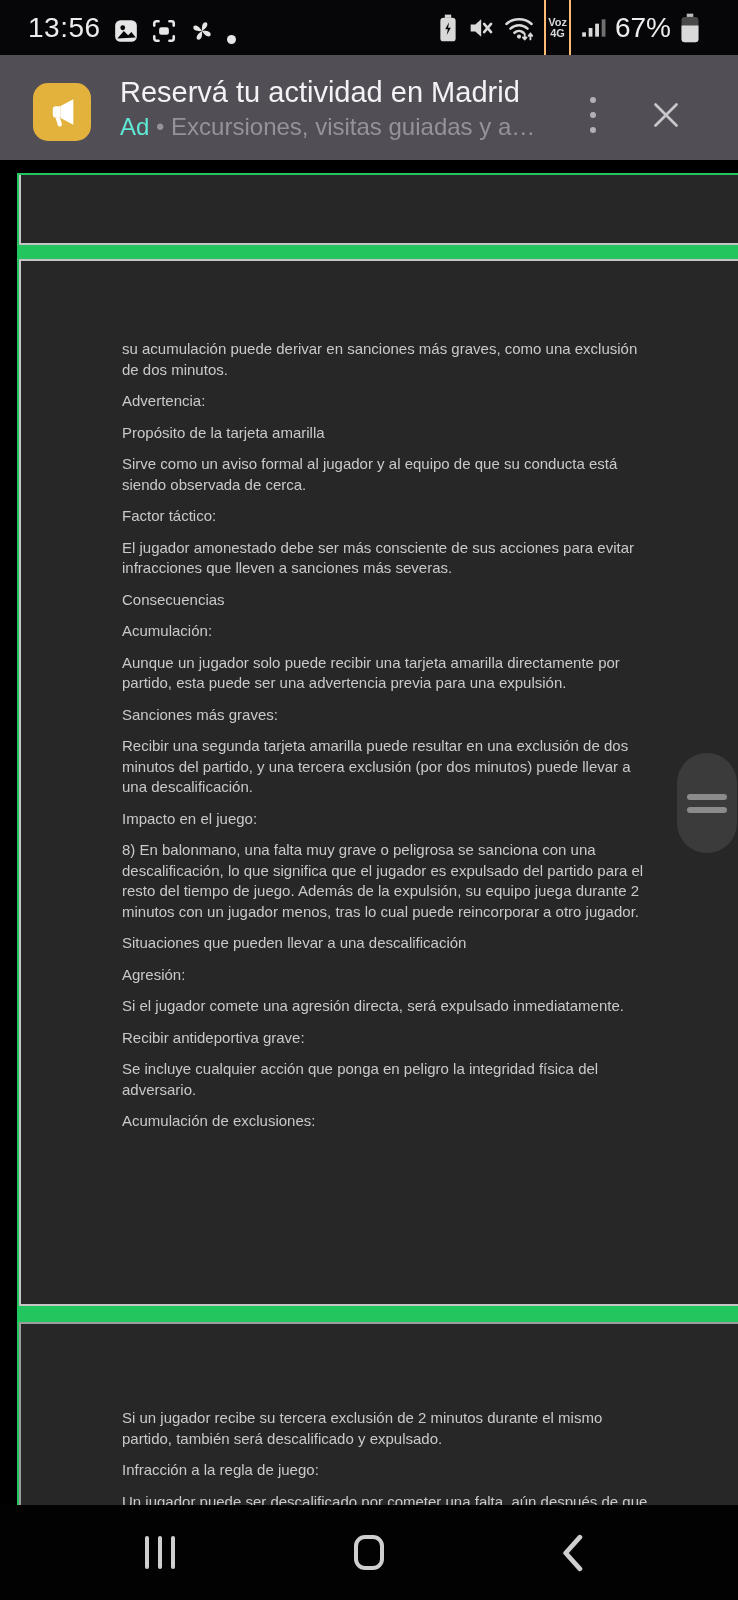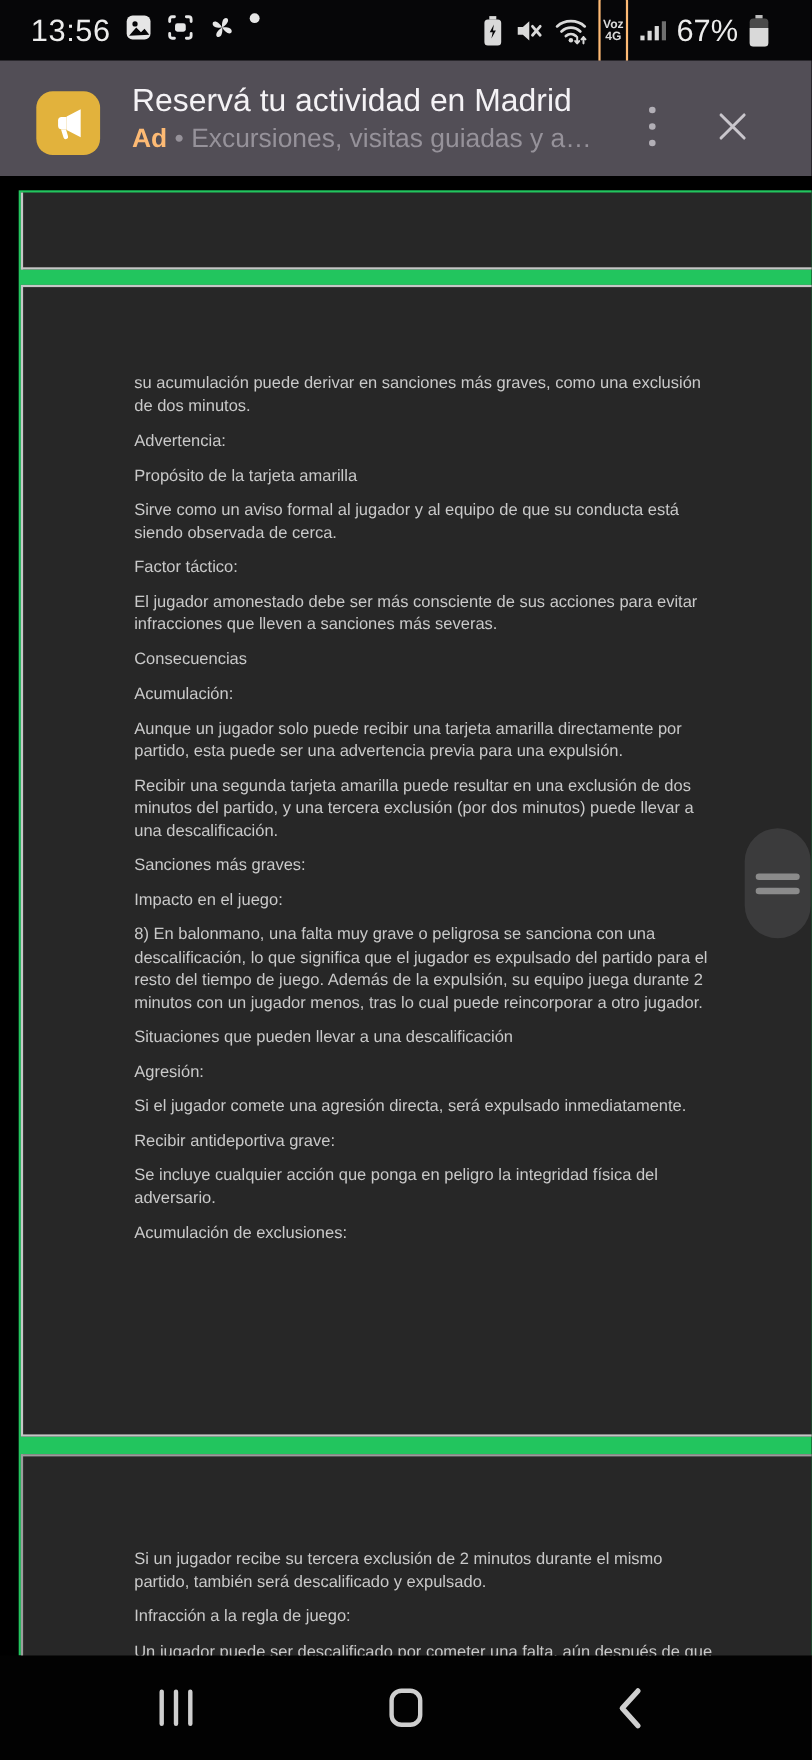--- a/index.html
+++ b/index.html
@@ -9,21 +9,21 @@
     position:relative; width:738px; height:1600px;
     background:#000; overflow:hidden;
   }
 
   
   .status-bar {
     position:absolute; top:0; left:0; width:738px; height:55px;
     background:#060608; display:flex; align-items:center;
     color:#ececec;
   }
-  .sb-left { display:flex; align-items:flex-start; gap:12px; padding-left:28px; }
+  .sb-left { display:flex; align-items:flex-end; gap:12px; padding-left:28px; }
   .sb-time { font-size:28px; font-weight:400; letter-spacing:0.5px; }
   .sb-right { margin-left:auto; display:flex; align-items:center; gap:9px; padding-right:38px; }
   .sb-pct { font-size:28px; font-weight:400; }
   .sb-ic { display:inline-flex; align-items:center; justify-content:center; }
   .voz-badge {
     border:2px solid #fdba74; border-radius:4px; color:#d9d9d9;
     font-size:11px; font-weight:bold; line-height:11px; padding:18px 2px;
     text-align:center;
   }
   .notif-dot { width:9px; height:9px; border-radius:50%; background:#e6e6e6; }
@@ -39,21 +39,21 @@
     display:flex; align-items:center; justify-content:center;
   }
   .ad-texts { position:absolute; left:120px; top:18px; width:470px; }
   .ad-title {
     color:#f4f2f5; font-size:29px; line-height:38px; font-weight:400;
     white-space:nowrap; overflow:hidden;
   }
   .ad-sub {
     color:#96929a; font-size:24px; line-height:32px; white-space:nowrap; overflow:hidden;
   }
-  .ad-sub .ad-label { color:#fdba74; font-weight:bold; }
+  .ad-sub .ad-label { color:#5eead4; font-weight:normal; }
   .ad-menu {
     position:absolute; left:578px; top:34px; width:30px; height:52px;
     display:flex; flex-direction:column; align-items:center; justify-content:center; gap:9px;
     cursor:pointer;
   }
   .ad-menu i { width:6px; height:6px; border-radius:50%; background:#b2afb6; }
   .ad-close {
     position:absolute; left:644px; top:40px; width:44px; height:40px;
     display:flex; align-items:center; justify-content:center; cursor:pointer;
   }
@@ -208,22 +208,22 @@
 
       <p>su acumulación puede derivar en sanciones más graves, como una exclusión de dos minutos.</p>
           <p>Advertencia:</p>
           <p>Propósito de la tarjeta amarilla</p>
           <p>Sirve como un aviso formal al jugador y al equipo de que su conducta está siendo observada de cerca.</p>
           <p>Factor táctico:</p>
           <p>El jugador amonestado debe ser más consciente de sus acciones para evitar infracciones que lleven a sanciones más severas.</p>
           <p>Consecuencias</p>
           <p>Acumulación:</p>
           <p>Aunque un jugador solo puede recibir una tarjeta amarilla directamente por partido, esta puede ser una advertencia previa para una expulsión.</p>
+          <p>Sanciones más graves:</p>
           <p>Recibir una segunda tarjeta amarilla puede resultar en una exclusión de dos minutos del partido, y una tercera exclusión (por dos minutos) puede llevar a una descalificación.</p>
-          <p>Sanciones más graves:</p>
           <p>Impacto en el juego:</p>
           <p>8) En balonmano, una falta muy grave o peligrosa se sanciona con una descalificación, lo que significa que el jugador es expulsado del partido para el resto del tiempo de juego. Además de la expulsión, su equipo juega durante 2 minutos con un jugador menos, tras lo cual puede reincorporar a otro jugador.</p>
           <p>Situaciones que pueden llevar a una descalificación</p>
           <p>Agresión:</p>
           <p>Si el jugador comete una agresión directa, será expulsado inmediatamente.</p>
           <p>Recibir antideportiva grave:</p>
           <p>Se incluye cualquier acción que ponga en peligro la integridad física del adversario.</p>
           <p>Acumulación de exclusiones:</p>
         </div>
     </div>

